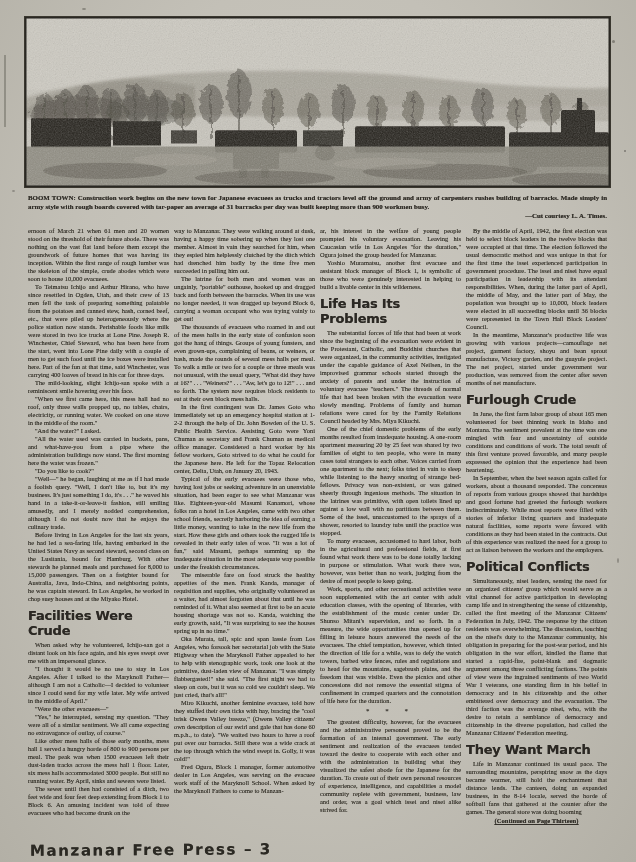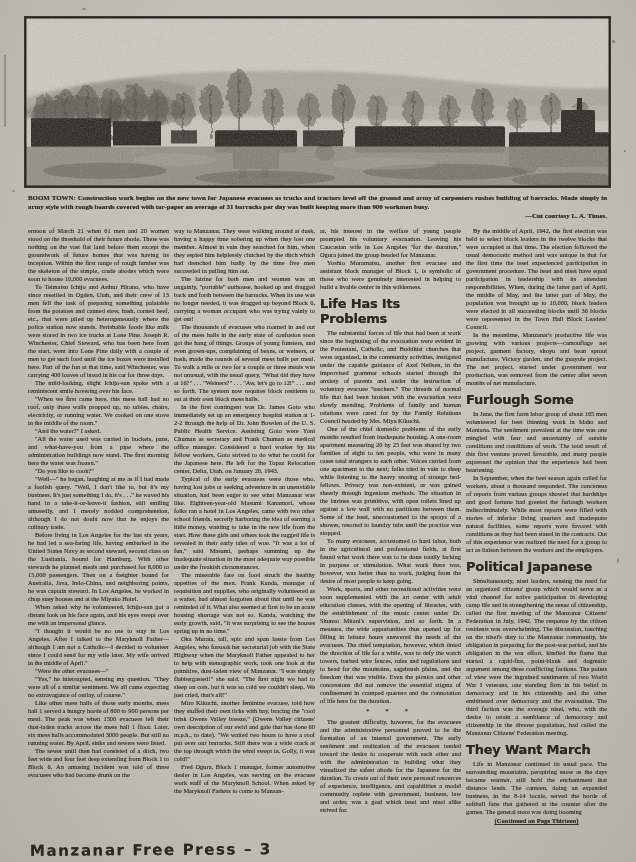--- a/index.html
+++ b/index.html
@@ -190,20 +190,21 @@
     <div class="col">
       <p class="para flush">ernoon of March 21 when 61 men and 20 women stood on the threshold of their future abode. There was nothing on the vast flat land before them except the groundwork of future homes that was having its inception. Within the first range of rough lumber was the skeleton of the simple, crude abodes which were soon to house 10,000 evacuees.</p>
       <p class="para">To Teimatsu Ichijo and Arthur Hirano, who have since resettled in Ogden, Utah, and their crew of 13 men fell the task of preparing something palatable from the potatoes and canned stew, hash, corned beef, etc., that were piled up heterogeneously where the police station now stands. Perishable foods like milk were stored in two ice trucks at Lone Pine. Joseph R. Winchester, Chief Steward, who has been here from the start, went into Lone Pine daily with a couple of men to get such food until the ice boxes were installed here. Part of the fun at that time, said Winchester, was carrying 400 loaves of bread in his car for three days.</p>
       <p class="para">The mild-looking, slight Ichijo-san spoke with a reminiscent smile hovering over his face.</p>
       <p class="para">"When we first came here, this mess hall had no roof, only three walls propped up, no tables, chairs, electricity, or running water. We cooked on one stove in the middle of the room."</p>
       <p class="para">"And the water?" I asked.</p>
       <p class="para">"All the water used was carried in buckets, pans, and what-have-you from a pipe where the administration buildings now stand. The first morning here the water was frozen."</p>
       <p class="para">"Do you like to cook?"</p>
       <p class="para">"Well—" he began, laughing at me as if I had made a foolish query. "Well, I don't like to, but it's my business. It's just something I do, it's . . ." he waved his hand in a take-it-or-leave-it fashion, still smiling amusedly, and I merely nodded comprehension, although I do not doubt now that he enjoys the culinary trade.</p>
       <p class="para">Before living in Los Angeles for the last six years, he had led a sea-faring life, having embarked in the United States Navy as second steward, second class on the Lusitania, bound for Hamburg. With other stewards he planned meals and purchased for 8,000 to 15,000 passengers. Then on a freighter bound for Australia, Java, Indo-China, and neighboring points, he was captain steward. In Los Angeles, he worked in chop suey houses and at the Miyako Hotel.</p>
+      <h2 class="heading">Facilities Were Crude</h2>
       <p class="para">When asked why he volunteered, Ichijo-san got a distant look on his face again, and his eyes swept over me with an impersonal glance.</p>
       <p class="para">"I thought it would be no use to stay in Los Angeles. After I talked to the Maryknoll Father—although I am not a Catholic—I decided to volunteer since I could send for my wife later. My wife arrived in the middle of April."</p>
       <p class="para">"Were the other evacuees—"</p>
       <p class="para">"Yes," he interrupted, sensing my question. "They were all of a similar sentiment. We all came expecting no extravagance of outlay, of course."</p>
       <p class="para">Like other mess halls of those early months, mess hall 1 served a hungry horde of 800 to 900 persons per meal. The peak was when 1500 evacuees left their dust-laden tracks across the mess hall 1 floor. Later, six mess halls accommodated 3000 people. But still no running water. By April, sinks and sewers were listed.</p>
       <p class="para">The sewer until then had consisted of a ditch, two feet wide and four feet deep extending from Block 1 to Block 6. An amusing incident was told of three evacuees who had become drunk on the</p>
     </div>
 
     <div class="col">
       <p class="para flush">way to Manzanar. They were walking around at dusk, having a happy time sobering up when they lost one member. Almost in vain they searched for him, when they espied him helplessly clutched by the ditch which had drenched him badly by the time five men succeeded in pulling him out.</p>
@@ -225,24 +226,24 @@
       <p class="para">One of the chief domestic problems of the early months resulted from inadequate housing. A one-room apartment measuring 20 by 25 feet was shared by two families of eight to ten people, who were in many cases total strangers to each other. Voices carried from one apartment to the next; folks tried in vain to sleep while listening to the heavy snoring of strange bed-fellows. Privacy was non-existent, or was gained sheerly through ingenious methods. The situation in the latrines was primitive, with open toilets lined up against a low wall with no partitions between them. Some of the issei, unaccustomed to the sprays of a shower, resorted to laundry tubs until the practice was stopped.</p>
       <p class="para">To many evacuees, accustomed to hard labor, both in the agricultural and professional fields, at first found what work there was to be done totally lacking in purpose or stimulation. What work there was, however, was better than no work, judging from the desire of most people to keep going.</p>
       <p class="para">Work, sports, and other recreational activities were soon supplemented with the art center with adult education classes, with the opening of libraries, with the establishment of the music center under Dr. Shunso Mitani's supervision, and so forth. In a measure, the wide opportunities thus opened up for filling in leisure hours answered the needs of the evacuees. The chief temptation, however, which tinted the direction of life for a while, was to defy the watch towers, barbed wire fences, rules and regulations and to head for the mountains, sagebrush plains, and the freedom that was visible. Even the picnics and other concessions did not remove the essential stigma of confinement in cramped quarters and the connotation of life here for the duration.</p>
       <div class="divider">* * *</div>
       <p class="para">The greatest difficulty, however, for the evacuees and the administrative personnel proved to be the formation of an internal government. The early sentiment and realization of the evacuees tended toward the desire to cooperate with each other and with the administration in building what they visualized the safest abode for the Japanese for the duration. To create out of their own personal resources of experience, intelligence, and capabilities a model community replete with government, business, law and order, was a goal which issei and nisei alike strived for.</p>
     </div>
 
     <div class="col">
       <p class="para">By the middle of April, 1942, the first election was held to select block leaders in the twelve blocks that were occupied at that time. The election followed the usual democratic method and was unique in that for the first time the issei experienced participation in government procedure. The issei and nisei have equal participation in leadership with its attendant responsibilities. When, during the latter part of April, the middle of May, and the latter part of May, the population was brought up to 10,000, block leaders were elected in all succeeding blocks until 36 blocks were represented in the Town Hall Block Leaders' Council.</p>
       <p class="para">In the meantime, Manzanar's productive life was growing with various projects—camouflage net project, garment factory, shoyu and bean sprout manufacture, Victory garden, and the guayule project. The net project, started under government war production, was removed from the center after seven months of net manufacture.</p>
-      <h2 class="heading">Furlough Some</h2>
+      <h2 class="heading">Furlough Crude</h2>
       <p class="para">In June, the first farm labor group of about 165 men volunteered for beet thinning work in Idaho and Montana. The sentiment prevalent at the time was one mingled with fear and uncertainty of outside conditions and conditions of work. The total result of this first venture proved favorable, and many people expressed the opinion that the experience had been heartening.</p>
       <p class="para">In September, when the beet season again called for workers, about a thousand responded. The concensus of reports from various groups showed that hardships and good fortune had greeted the furlough workers indiscriminately. While most reports were filled with stories of inferior living quarters and inadequate natural facilities, some reports were favored with conditions as they had been stated in the contracts. Out of this experience was realized the need for a group to act as liaison between the workers and the employers.</p>
-      <h2 class="heading">Political Japanese</h2>
+      <h2 class="heading">Political Conflicts</h2>
       <p class="para">Simultaneously, nisei leaders, sensing the need for an organized citizens' group which would serve as a vital channel for active participation in developing camp life and in strengthening the sense of citizenship, called the first meeting of the Manzanar Citizens' Federation in July, 1942. The response by the citizen residents was overwhelming. The discussion, touching on the nisei's duty to the Manzanar community, his obligation in preparing for the post-war period, and his obligation in the war effort, kindled the flame that started a rapid-fire, point-blank and dogmatic argument among three conflicting factions. The points of view were the ingrained sentiments of two World War I veterans, one standing firm in his belief in democracy and in his citizenship and the other embittered over democracy and the evacuation. The third faction was the average nisei, who, with the desire to retain a semblance of democracy and citizenship in the diverse population, had called the Manzanar Citizens' Federation meeting.</p>
       <h2 class="heading">They Want March</h2>
       <p class="para">Life in Manzanar continued its usual pace. The surrounding mountains, perspiring snow as the days became warmer, still hold the enchantment that distance lends. The canteen, doing an expanded business, in the 8-14 locale, served the horde of softball fans that gathered at the counter after the games. The general store was doing booming</p>
       <p class="continued">(Continued on Page Thirteen)</p>
     </div>
 
   </div>
 
   <div class="footer">Manzanar Free Press – 3</div>
 

